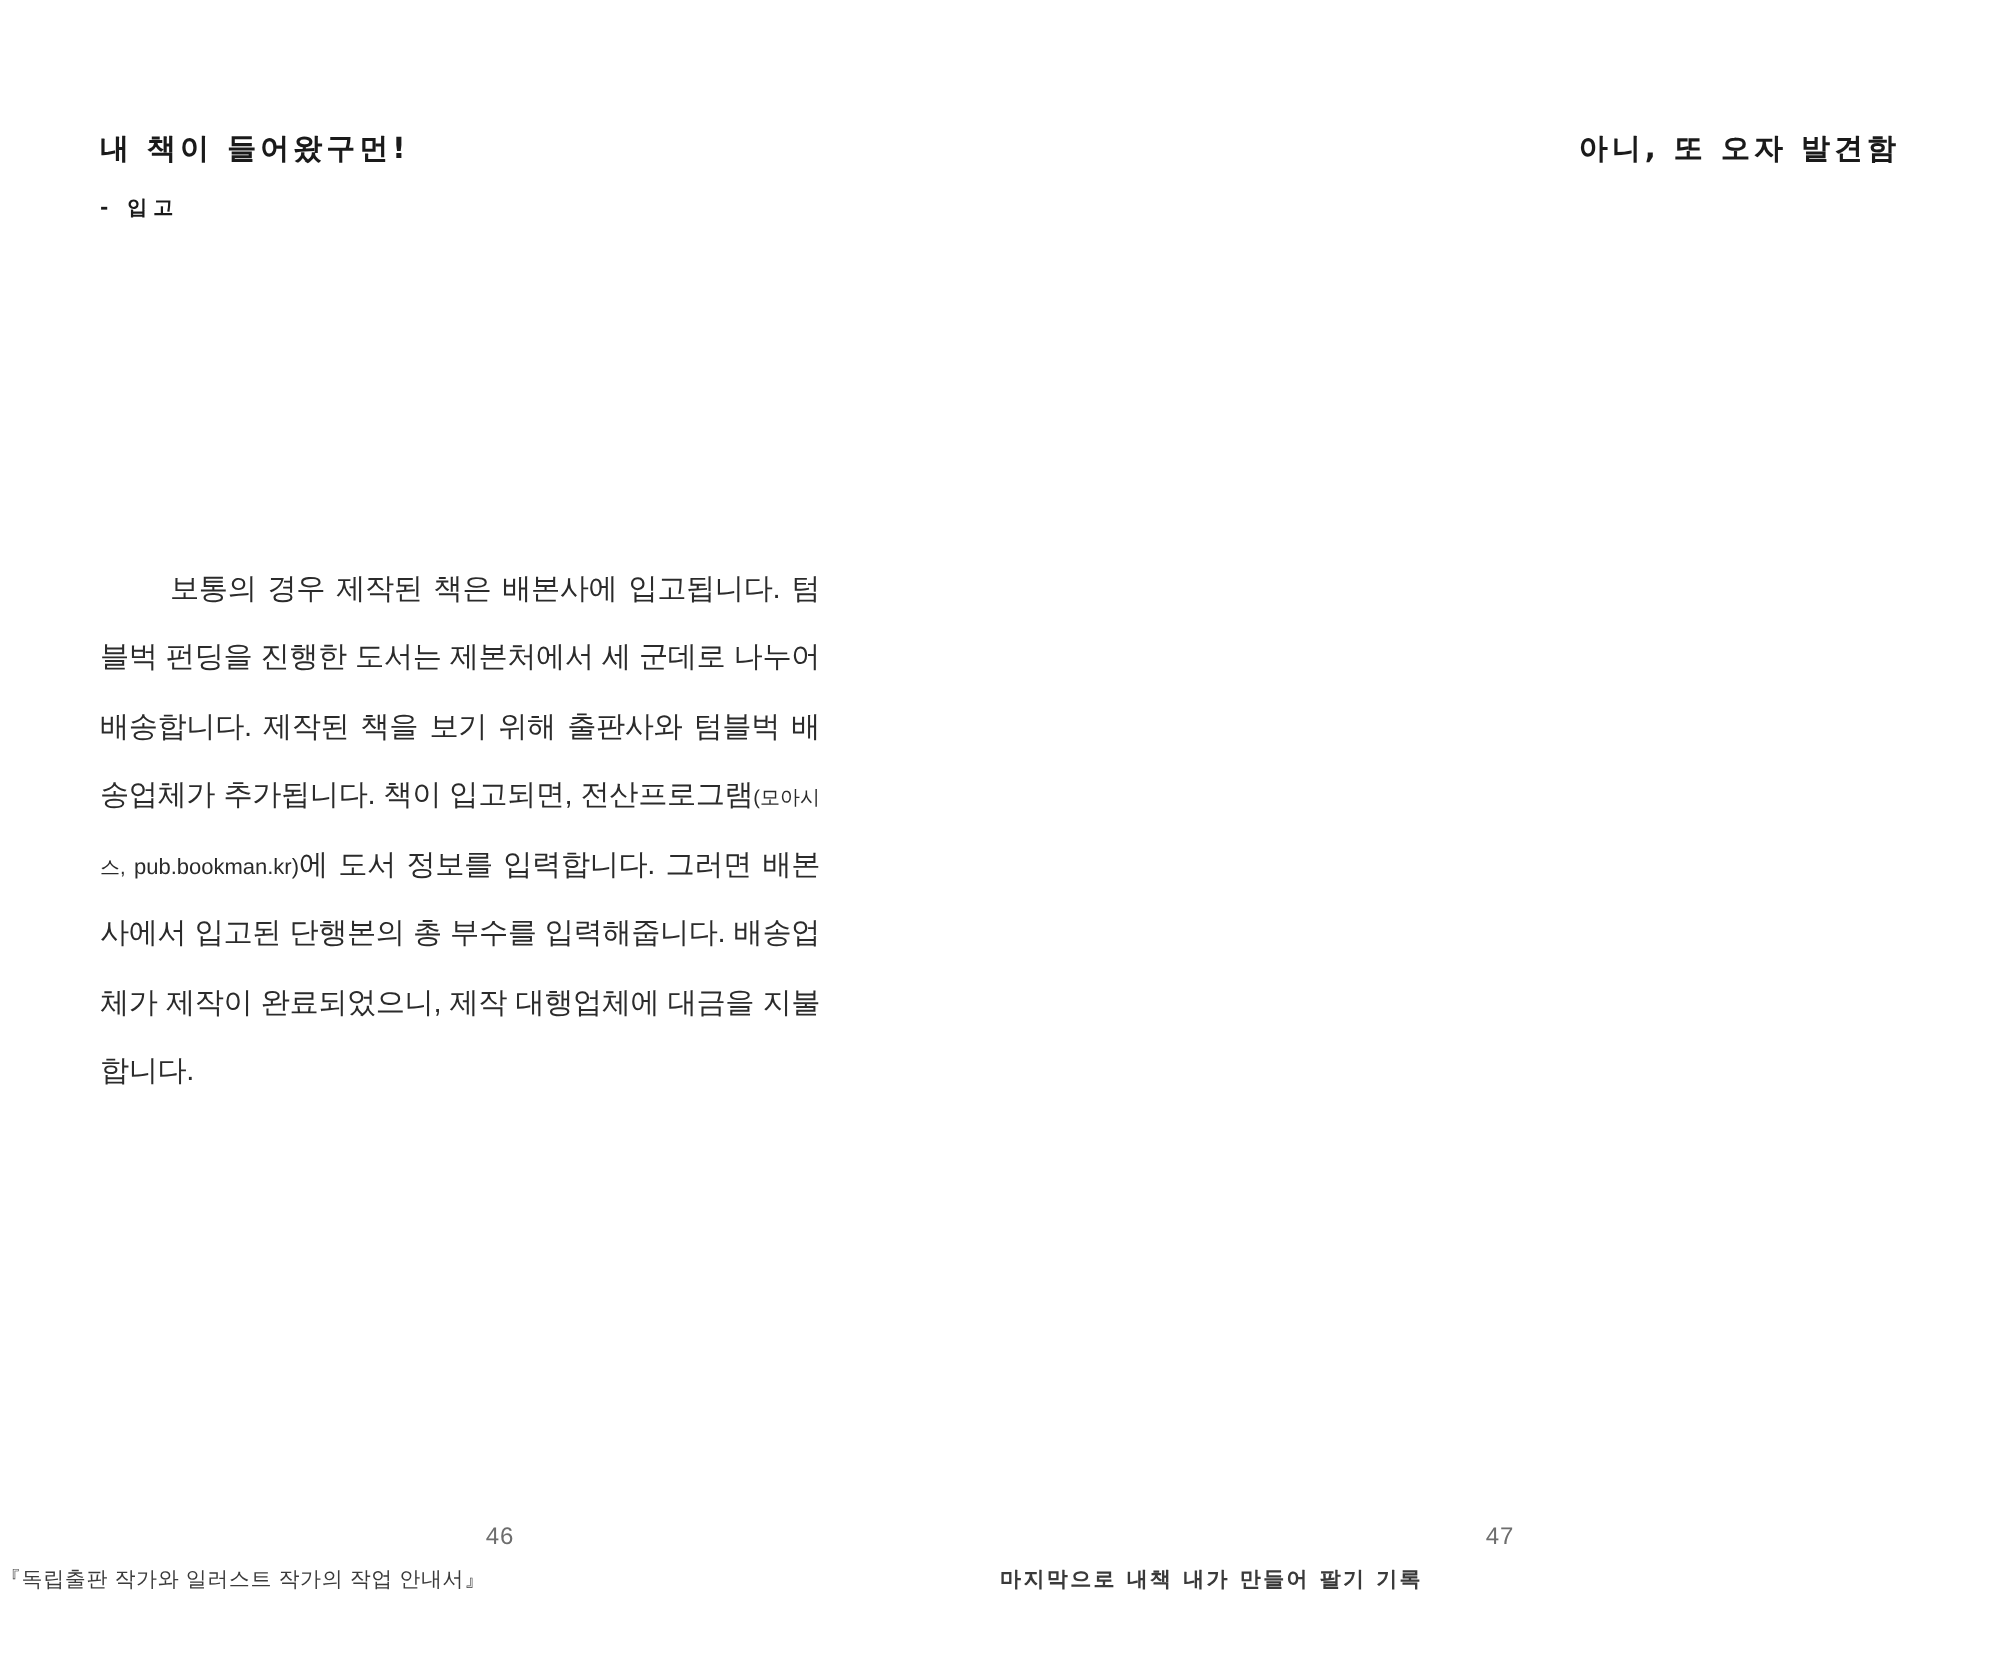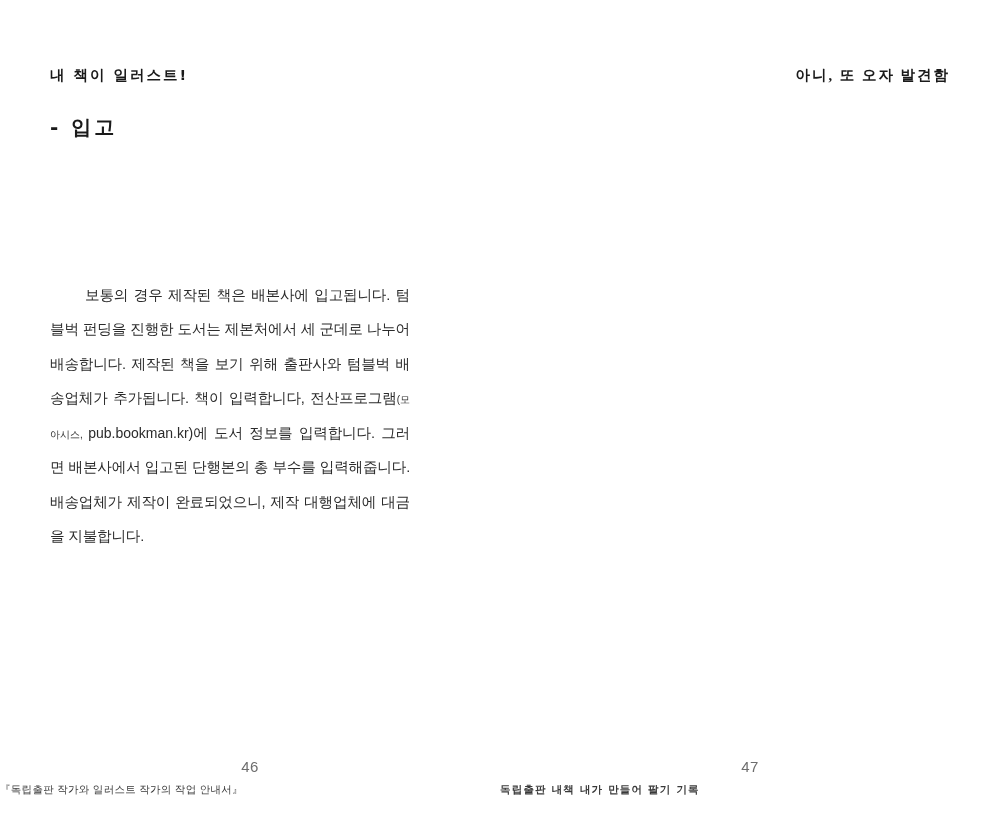--- a/index.html
+++ b/index.html
@@ -44,30 +44,29 @@
     font-size: 14.5px;
     color: #1a1a1a;
   }
   .head-left {
     left: 50px;
     text-align: left;
   }
   .head-right {
     right: 50px;
     text-align: left;
-    font-family: Liberation Serif, serif;
   }
   .head .line1 {
     display: block;
     font-size: 14.5px;
   }
   .head .line2 {
     display: block;
-    font-size: 20px;
-    margin-top: 20px;
+    font-size: 10px;
+    margin-top: 7px;
     letter-spacing: 3px;
   }
 
   
   .body-block {
     position: absolute;
     top: 278px;
     font-size: 14.6px;
     line-height: 2.36;
     letter-spacing: -0.2px;
@@ -81,33 +80,33 @@
   }
   .body-block p {
     margin: 0;
     text-indent: 2.4em;
   }
   .small-note {
     font-size: 10px;
     letter-spacing: 0;
   }
   .latin-note {
-    font-size: 14px;
+    font-size: 11px;
     font-family: "Liberation Sans", sans-serif;
     letter-spacing: 0;
   }
 
   
   .folio {
     position: absolute;
     bottom: 58px;
     width: 100%;
     left: 0;
     text-align: center;
-    font-size: 15px;
+    font-size: 12px;
     color: #6d6d6d;
     font-family: "Liberation Sans", sans-serif;
     letter-spacing: 0.5px;
   }
   .footer-title {
     position: absolute;
     bottom: 36px;
     width: 100%;
     left: 0;
     font-size: 10.5px;
@@ -122,37 +121,37 @@
   }
 </style>
 </head>
 <body>
 
 <div class="spread">
 
   <div class="page page-left">
 
     <div class="head head-left">
-      <span class="line1">내 책이 일러스트!</span>
+      <span class="line1">내 책이 들어왔구먼!</span>
       <span class="line2">- 입고</span>
     </div>
 
     <div class="body-block body-left">
       <p>
-        <span>보통의 경우 제작된 책은 배본사에 입고됩니다. 텀블벅 펀딩을 진행한 도서는 제본처에서 세 군데로 나누어 배송합니다. 제작된 책을 보기 위해 출판사와 텀블벅 배송업체가 추가됩니다. 책이 입력합니다, 전산프로그램</span><span class="small-note">(모아시스, </span><span class="latin-note">pub.bookman.kr)</span><span>에 도서 정보를 입력합니다. 그러면 배본사에서 입고된 단행본의 총 부수를 입력해줍니다. 배송업체가 제작이 완료되었으니, 제작 대행업체에 대금을 지불합니다.</span>
+        <span>보통의 경우 제작된 책은 배본사에 입고됩니다. 텀블벅 펀딩을 진행한 도서는 제본처에서 세 군데로 나누어 배송합니다. 제작된 책을 보기 위해 출판사와 텀블벅 배송업체가 추가됩니다. 책이 입고되면, 전산프로그램</span><span class="small-note">(모아시스, </span><span class="latin-note">pub.bookman.kr)</span><span>에 도서 정보를 입력합니다. 그러면 배본사에서 입고된 단행본의 총 부수를 입력해줍니다. 배송업체가 제작이 완료되었으니, 제작 대행업체에 대금을 지불합니다.</span>
       </p>
     </div>
 
     <div class="folio">46</div>
     <div class="footer-title">『독립출판 작가와 일러스트 작가의 작업 안내서』</div>
   </div>
 
   <div class="page page-right">
 
     <div class="head head-right">
       <span class="line1">아니, 또 오자 발견함</span>
     </div>
 
     <div class="folio">47</div>
-    <div class="footer-title hand">독립출판 내책 내가 만들어 팔기 기록</div>
+    <div class="footer-title hand">마지막으로 내책 내가 만들어 팔기 기록</div>
   </div>
 
 </div>
 
 </body></html>

